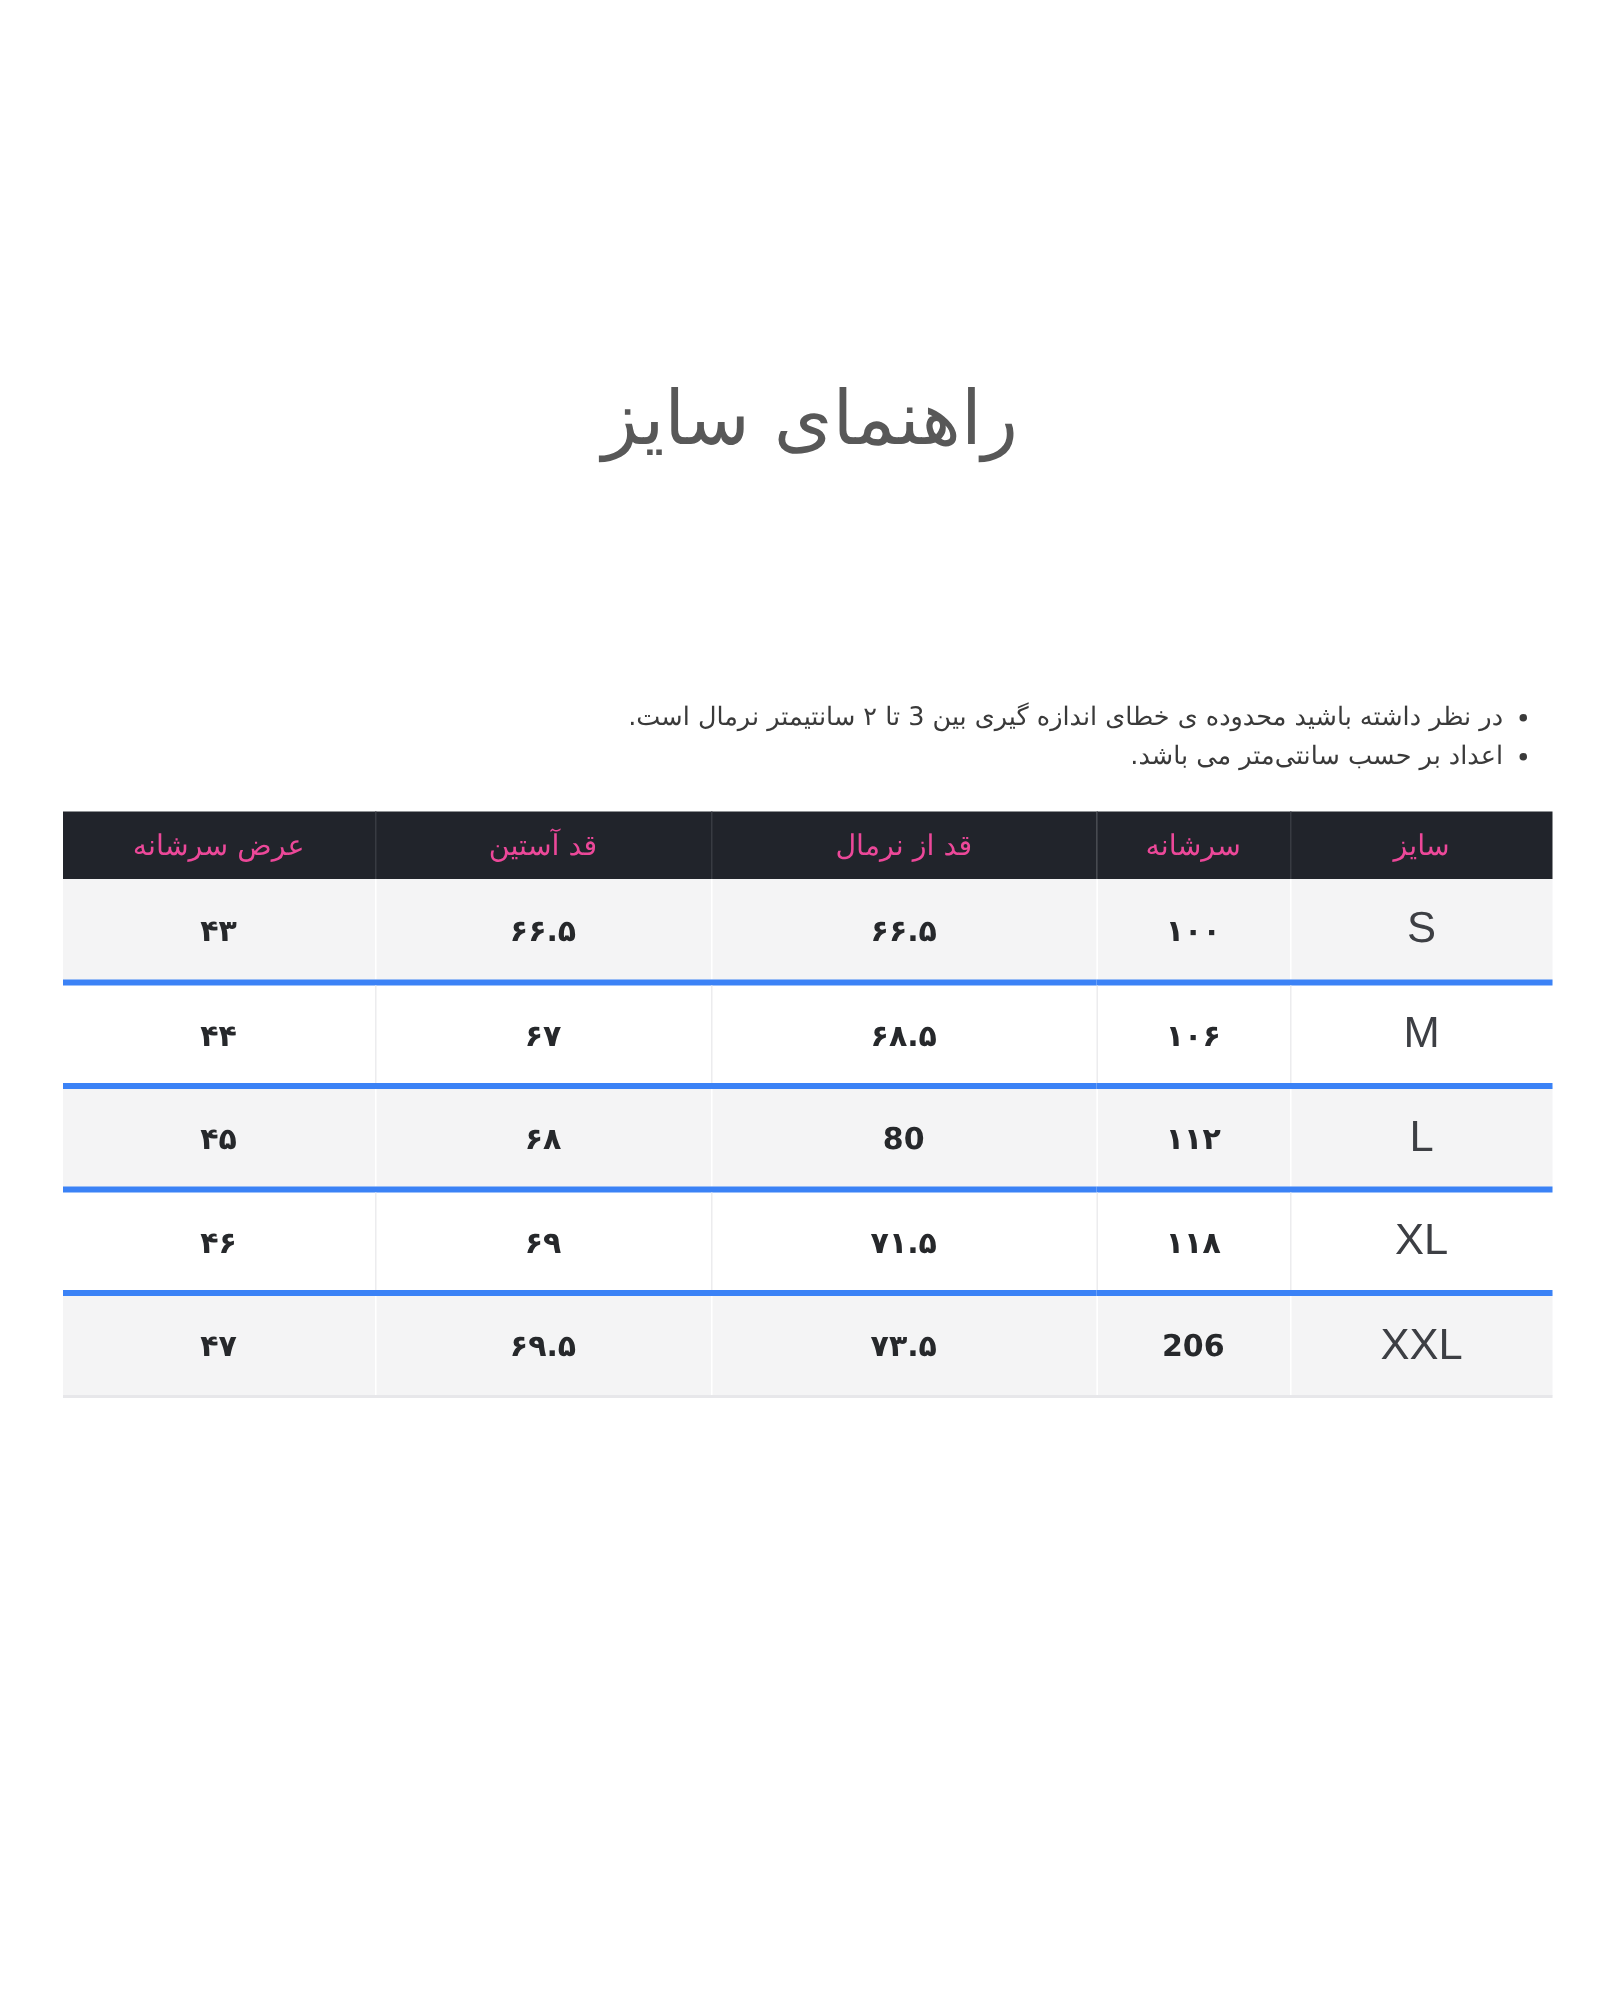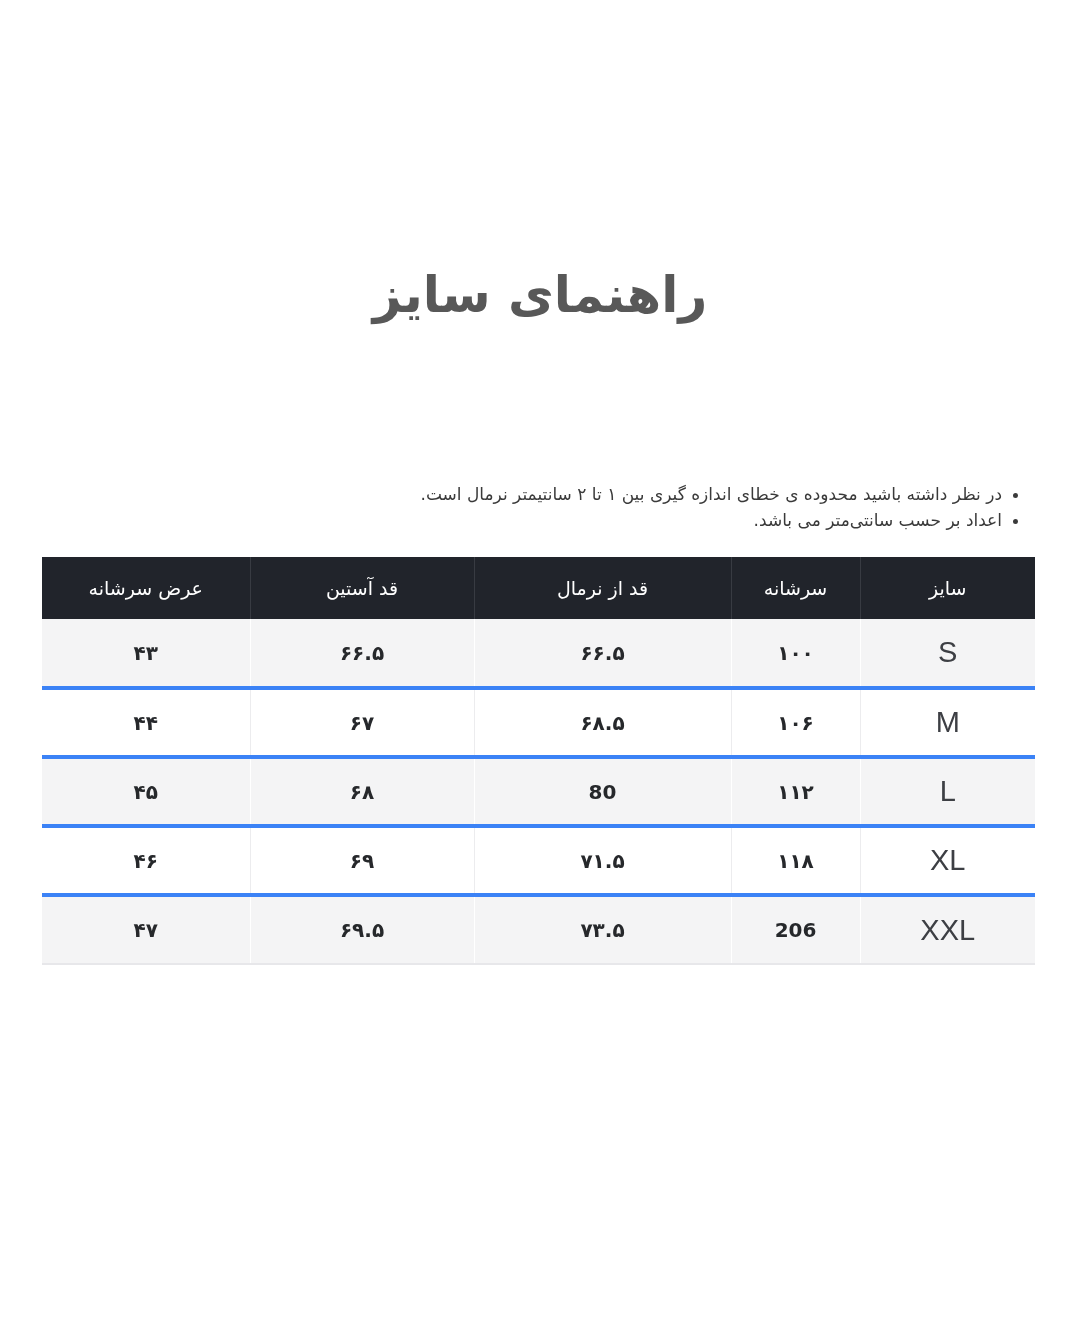--- a/index.html
+++ b/index.html
@@ -10,26 +10,26 @@
   }
   body {
     width: 1080px;
     height: 1339px;
     direction: rtl;
     font-family: "DejaVu Sans", "Liberation Sans", sans-serif;
     overflow: hidden;
   }
 
   .page-title {
-    margin: 17px;
+    margin: 1px;
     padding-top: 243px;
     text-align: center;
     font-size: 50px;
     line-height: 70px;
-    font-weight: 700;
+    font-weight: 400;
     color: #585858;
   }
 
   .notes {
     margin: 152px 60px 0 0;
     padding: 0 18px 0 0;
     list-style: disc;
     font-size: 17px;
     color: #3a3a3a;
   }
@@ -45,24 +45,24 @@
     margin: 24px 45px 0 42px;
   }
   table.size-table {
     width: 993px;
     border-collapse: collapse;
     table-layout: fixed;
     border-bottom: 2px solid #e7e7ea;
   }
   .size-table thead th {
     background: #21242b;
-    color: #ffffff;
+    color: #ec4899;
     font-weight: 400;
     font-size: 19px;
-    height: 62px;
+    height: 45px;
     text-align: center;
     vertical-align: middle;
     padding: 0 6px;
   }
   .size-table thead th + th {
     border-inline-start: 1px solid #383b42;
   }
   .size-table tbody td {
     height: 69px;
     text-align: center;
@@ -84,21 +84,21 @@
     font-weight: 400 !important;
     color: #3d3f44 !important;
   }
 </style>
 </head>
 <body>
 
 <h1 class="page-title">راهنمای سایز</h1>
 
 <ul class="notes">
-  <li>در نظر داشته باشید محدوده ی خطای اندازه گیری بین ۱ تا ۲ سانتیمتر نرمال است.</li>
+  <li>در نظر داشته باشید محدوده ی خطای اندازه گیری بین 3 تا ۲ سانتیمتر نرمال است.</li>
   <li>اعداد بر حسب سانتی‌متر می باشد.</li>
 </ul>
 
 <div class="table-wrap">
   <table class="size-table">
     <colgroup>
       <col style="width:175px">
       <col style="width:129px">
       <col style="width:257px">
       <col style="width:224px">

